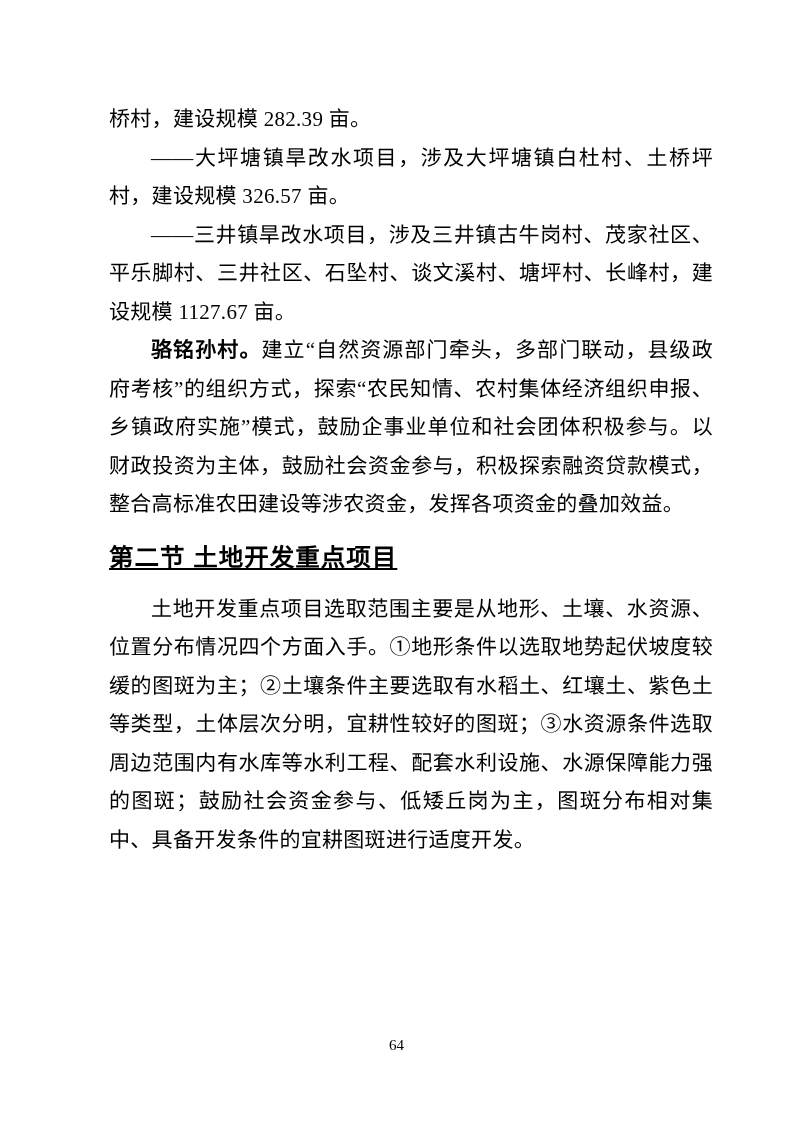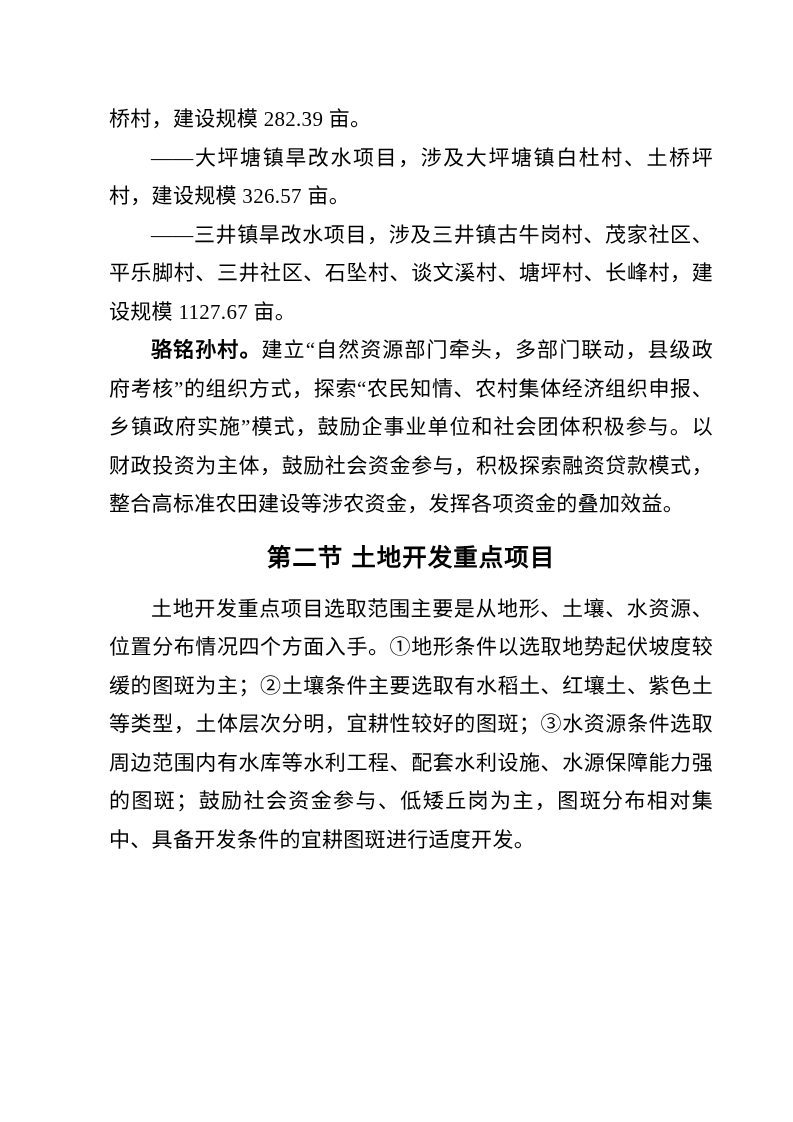--- a/index.html
+++ b/index.html
@@ -36,24 +36,25 @@
     text-indent: 0;
   }
   .lead-bold {
     font-weight: bold;
     font-family: "Liberation Sans", "DejaVu Sans", sans-serif;
   }
   .section-heading {
     margin: 14px 0 13px 0;
     font-size: 24.5px;
     line-height: 39px;
-    text-align: center;
+    text-align: left;
     font-weight: bold;
     font-family: "Liberation Sans", "DejaVu Sans", sans-serif;
     letter-spacing: 1px;
+    text-decoration: underline;
   }
   .page-footer {
     position: absolute;
     top: 1036px;
     left: 0;
     width: 100%;
     text-align: center;
     font-size: 15px;
     line-height: 18px;
     font-family: "Liberation Serif", "DejaVu Serif", serif;
@@ -83,13 +84,14 @@
     </p>
 
     <h2 class="section-heading">第二节 土地开发重点项目</h2>
 
     <p class="body-p">
       <span>土地开发重点项目选取范围主要是从地形、土壤、水资源、位置分布情况四个方面入手。①地形条件以选取地势起伏坡度较缓的图斑为主；②土壤条件主要选取有水稻土、红壤土、紫色土等类型，土体层次分明，宜耕性较好的图斑；③水资源条件选取周边范围内有水库等水利工程、配套水利设施、水源保障能力强的图斑；鼓励社会资金参与、低矮丘岗为主，图斑分布相对集中、具备开发条件的宜耕图斑进行适度开发。</span>
     </p>
 
   </div>
 
+  <div class="page-footer">64</div>
 </div>
 
 </body></html>

